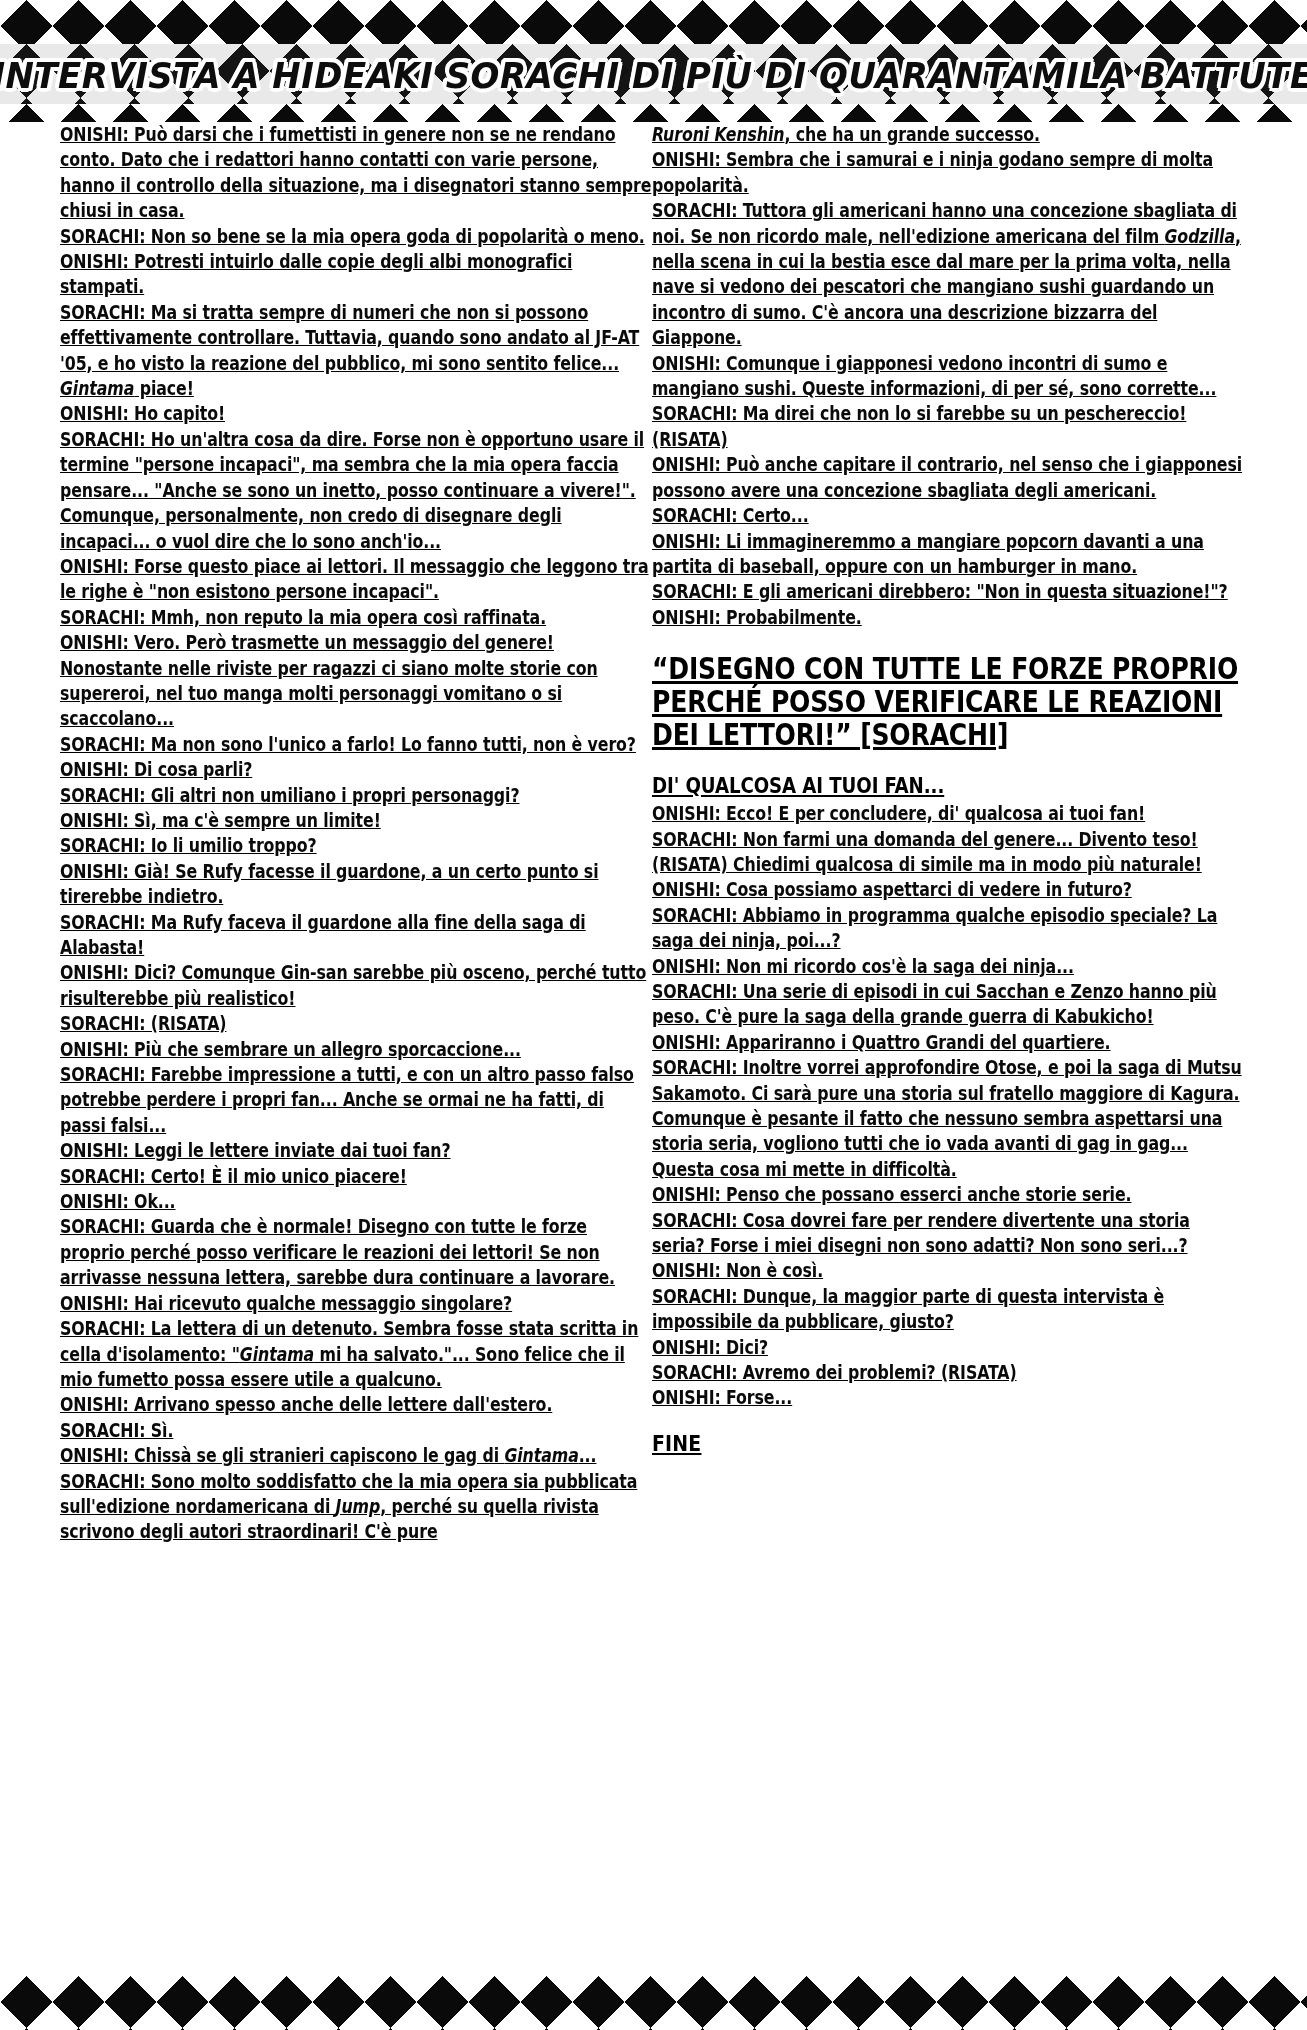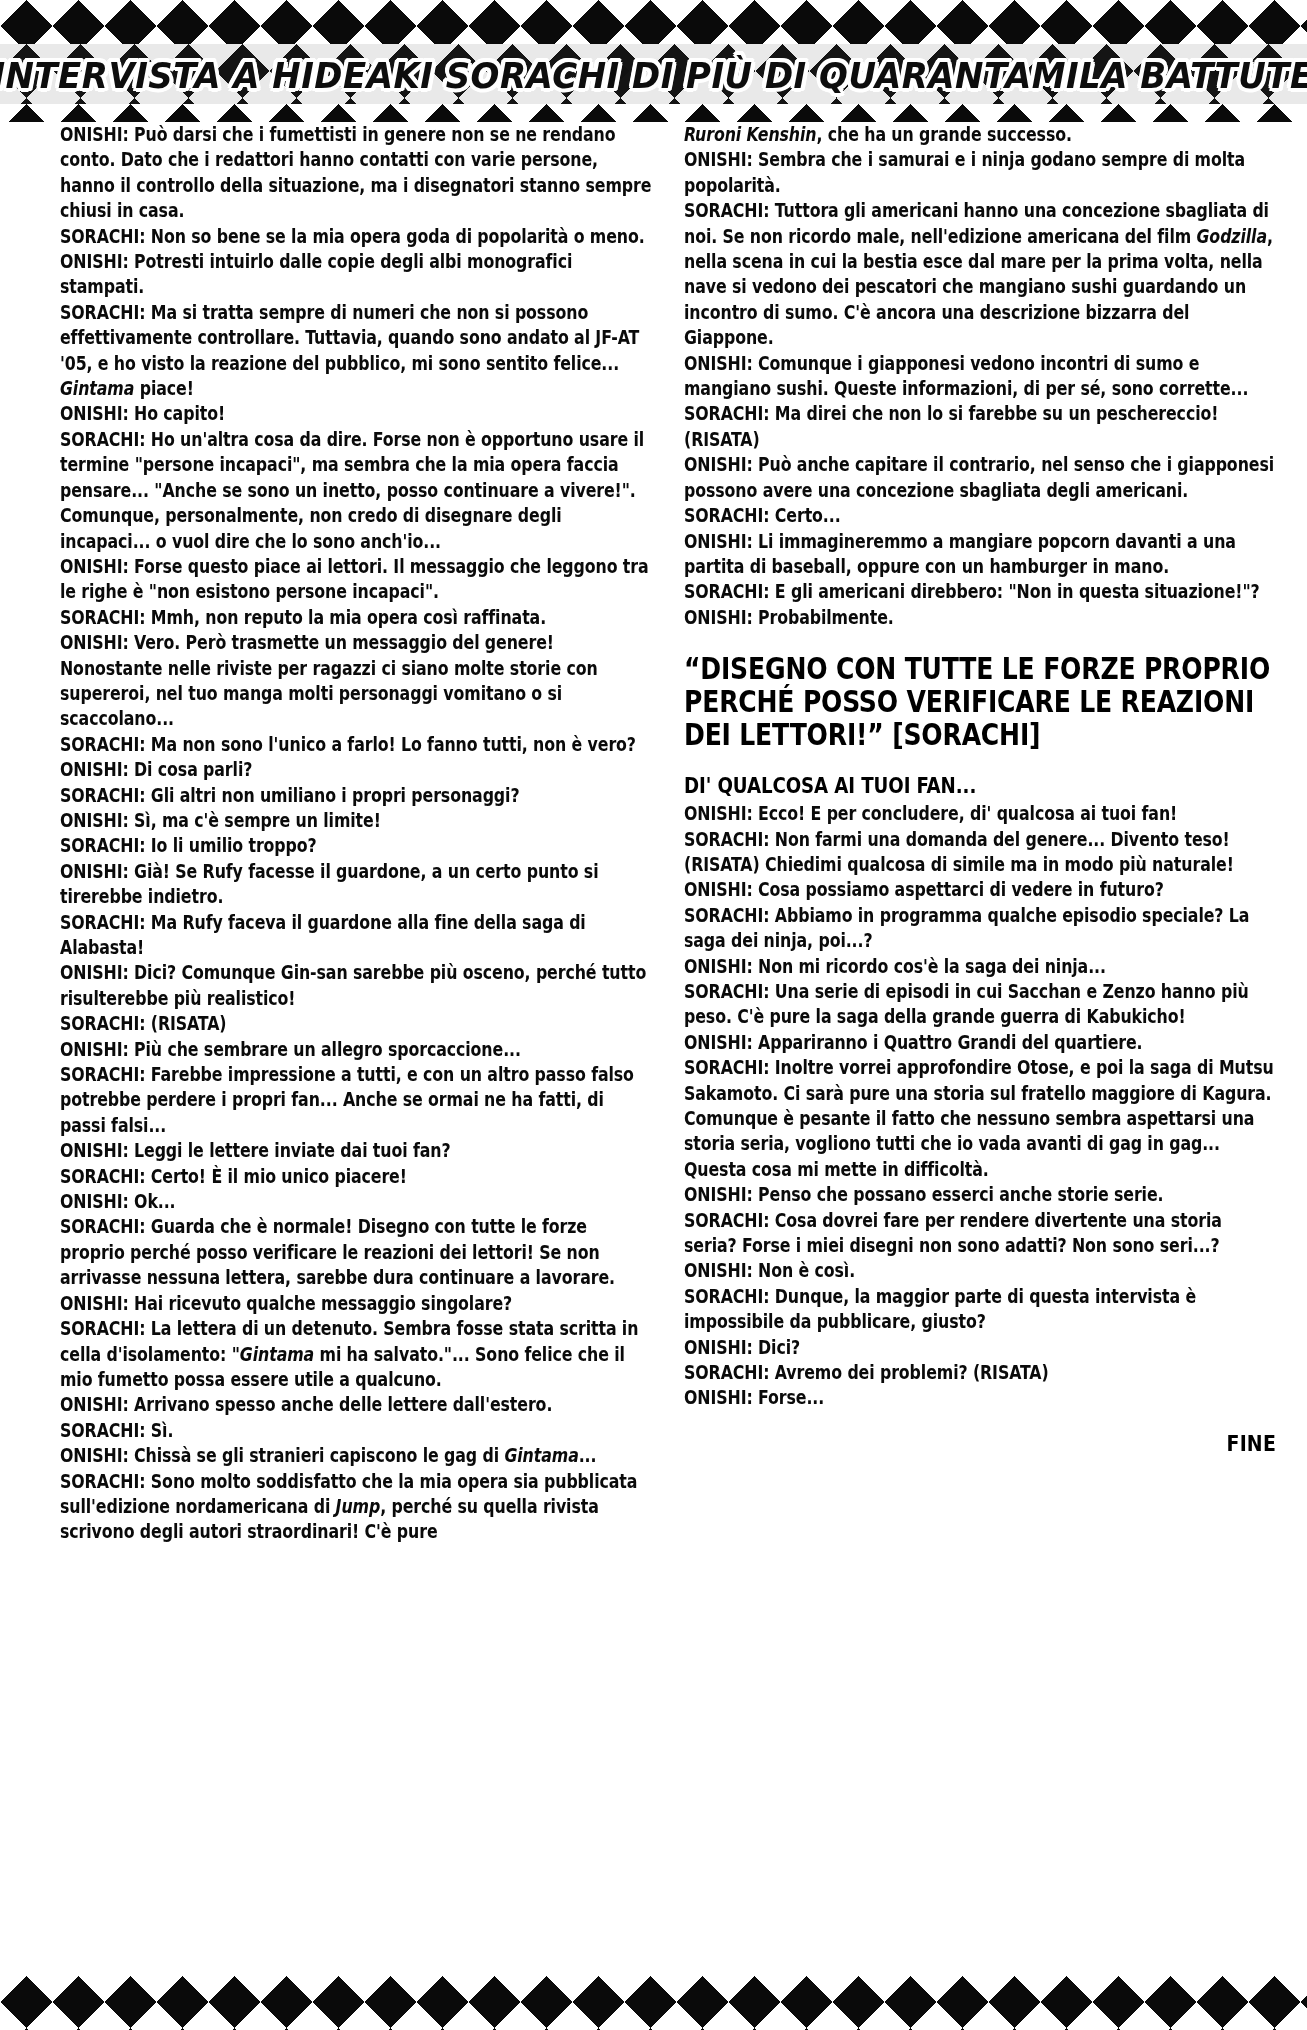--- a/index.html
+++ b/index.html
@@ -67,22 +67,22 @@
   }
 
   
   .page {
     position: absolute;
     top: 122px; left: 0; right: 0; bottom: 60px;
     padding: 0 60px;
   }
   .columns {
     display: flex;
-    gap: 32px;
     height: 100%;
+    text-decoration: underline;
   }
   .col {
     width: 592px;
     flex: 0 0 592px;
   }
 
   .body-text {
     font-family: "DejaVu Sans Condensed", "Liberation Sans Narrow", "Liberation Sans", sans-serif;
     font-weight: bold;
     font-size: 19.5px;
@@ -126,21 +126,20 @@
     letter-spacing: -0.1px;
   }
   .fine {
     font-family: "DejaVu Sans Condensed", "Liberation Sans Narrow", "Liberation Sans", sans-serif;
     font-weight: bold;
     font-size: 21px;
     line-height: 26px;
     color: #000;
     margin: 20px 0 0 0;
     letter-spacing: 0.2px;
-    text-align: right;
   }
 </style>
 </head>
 <body>
 
 <div class="diamond-band top"></div>
 
 <div class="banner">
   <div class="banner-title">INTERVISTA A HIDEAKI SORACHI DI PIÙ DI QUARANTAMILA BATTUTE</div>
 </div>

